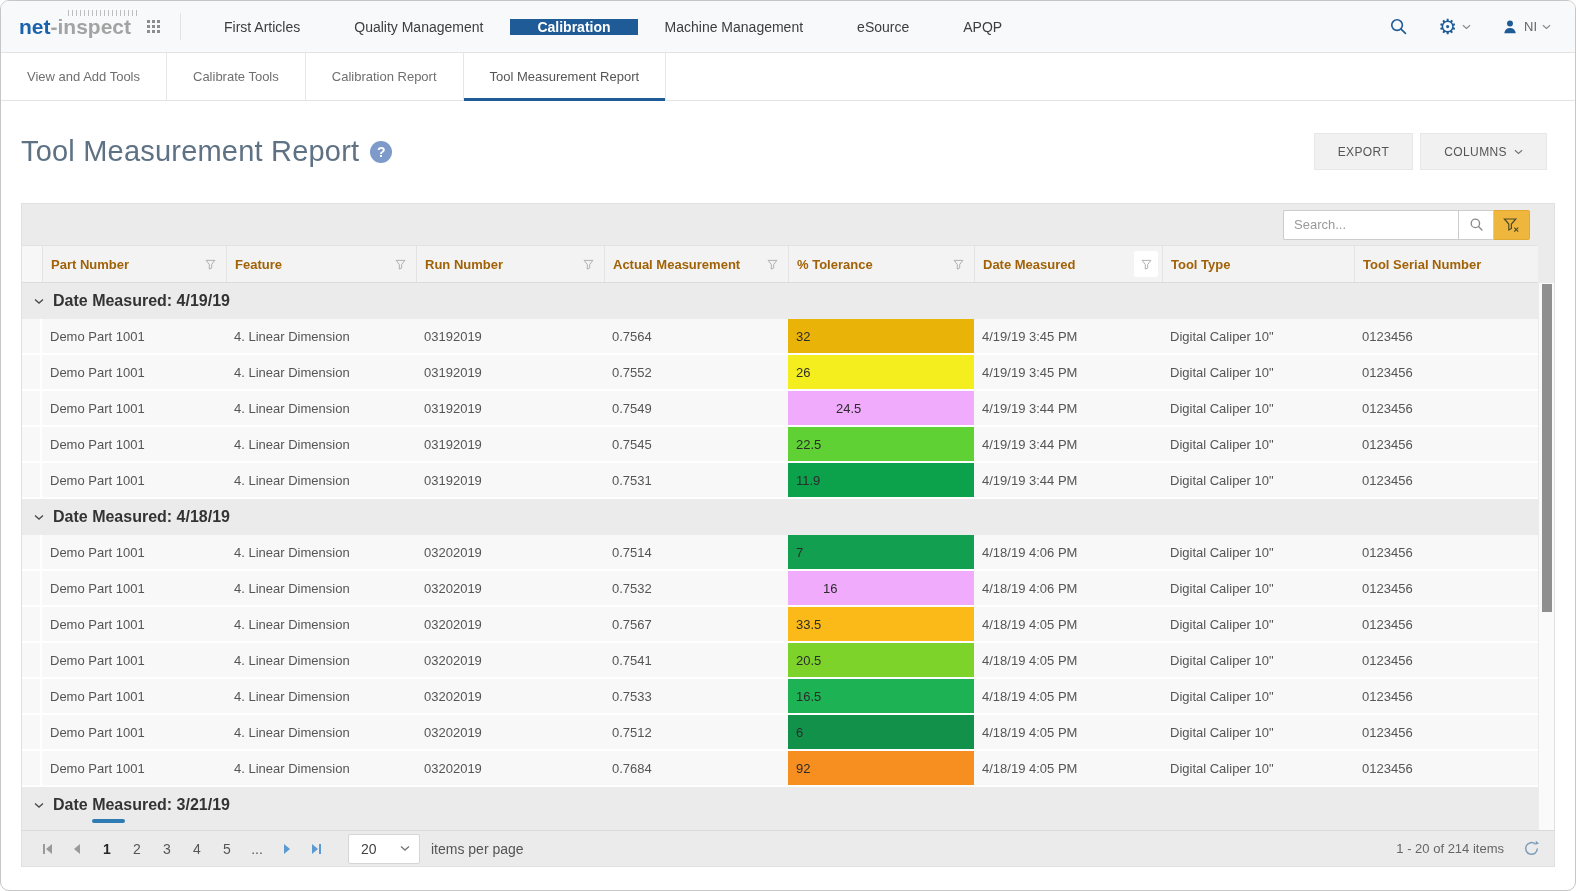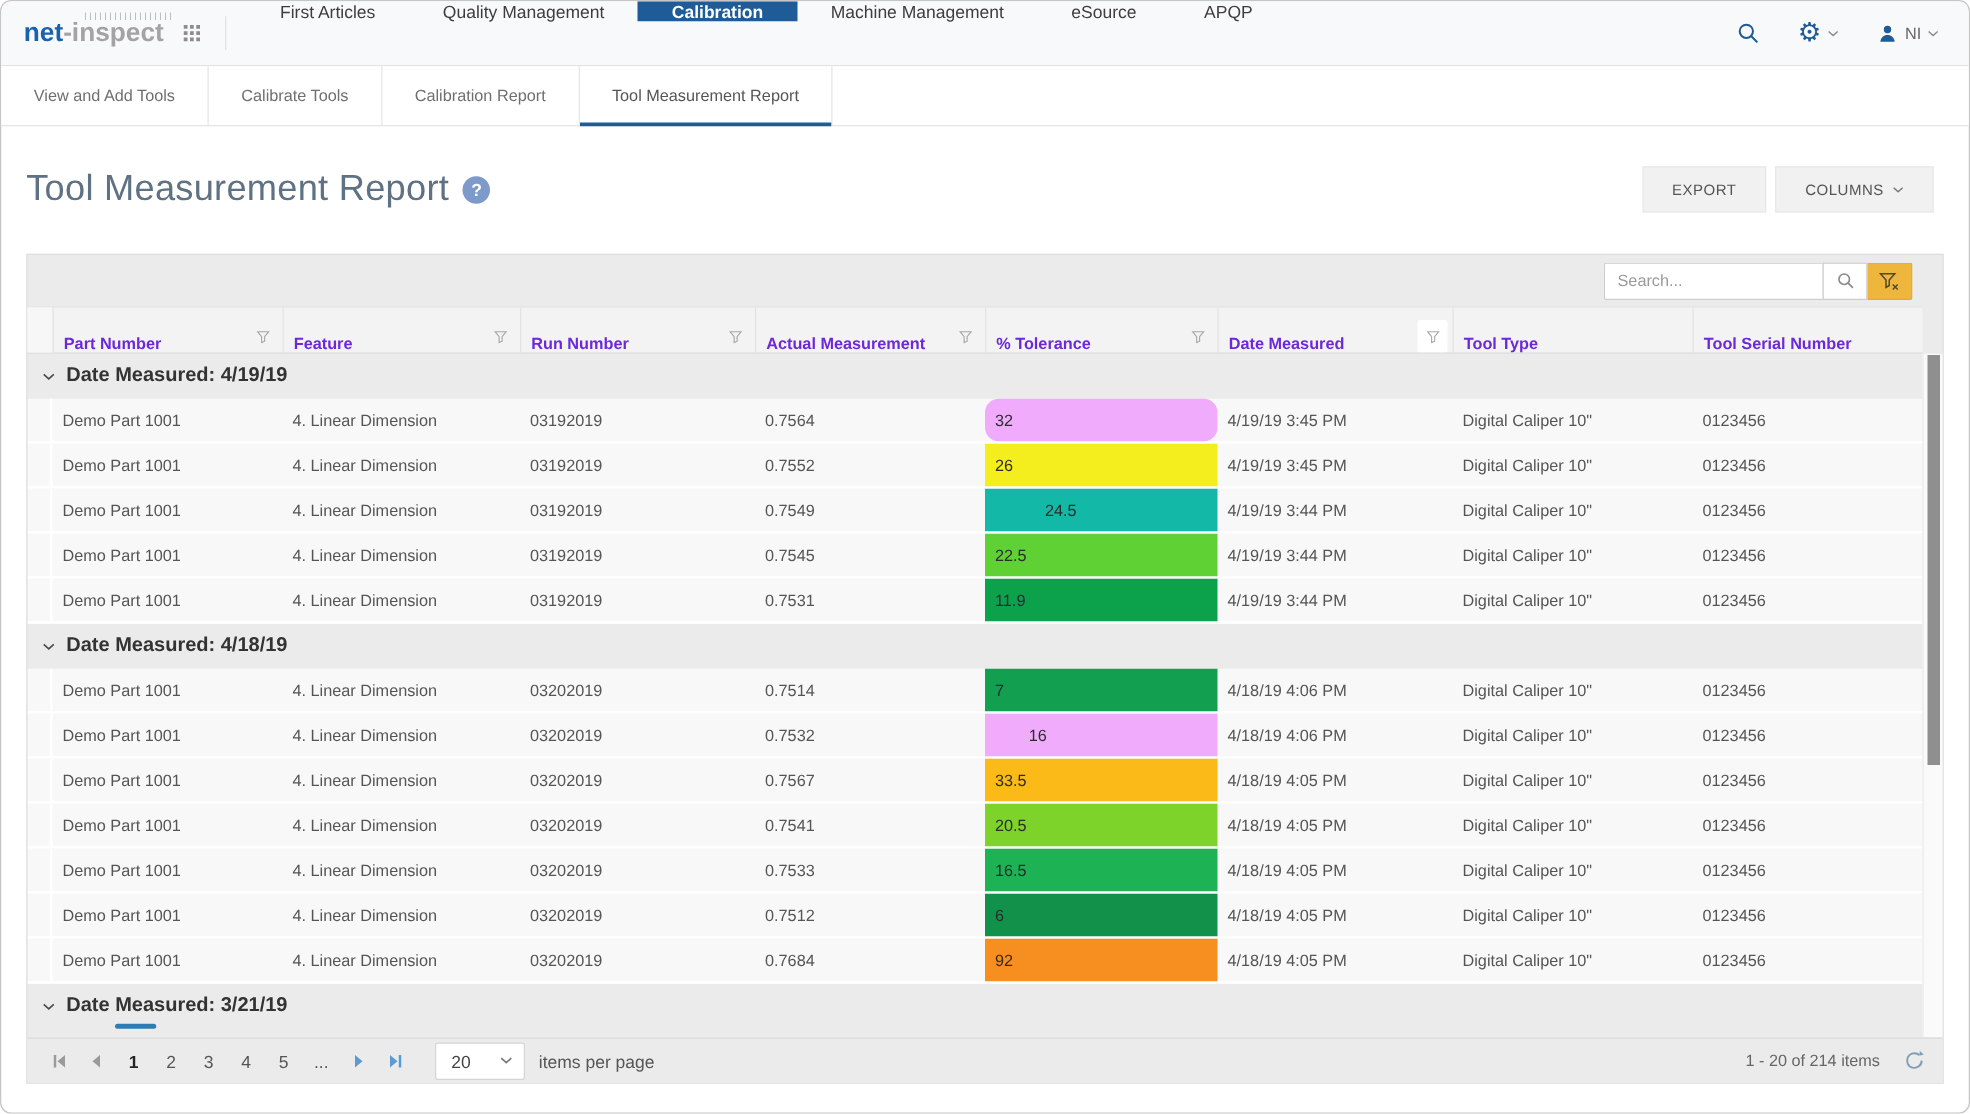--- a/index.html
+++ b/index.html
@@ -10,21 +10,21 @@
   
   .topbar { height:52px; background:#f8f9fa; border-bottom:1px solid #e2e2e2; display:flex; align-items:stretch; }
   .logo { display:flex; align-items:center; margin-left:18px; font-size:21px; font-weight:bold; position:relative; }
   .logo-net { color:#1a61ae; }
   .logo-inspect { color:#a3a3a3; }
   .logo-ruler { position:absolute; top:9px; left:49px; width:72px; height:6px;
     background:repeating-linear-gradient(90deg,#bdbdbd 0 1px, transparent 1px 4px); }
   .waffle { align-self:center; margin-left:16px; display:grid; grid-template-columns:repeat(3,3px); grid-template-rows:repeat(3,3px); gap:2px; cursor:pointer; }
   .waffle i { background:#8d8d8d; }
   .topbar-sep { width:1px; background:#e3e3e3; margin:12px 16px 12px 20px; }
-  .mainnav { display:flex; align-items:flex-start; }
+  .mainnav { display:flex; align-items:center; }
   .nav-item { display:flex; align-items:center; padding:0 27px; font-size:14px; color:#3d3d3d; cursor:pointer; white-space:nowrap; }
   .nav-item.active { background:#1e5b97; color:#fff; font-weight:bold; }
   .topbar-right { margin-left:auto; display:flex; align-items:center; gap:30px; margin-right:24px; }
   .tb-ico { display:flex; align-items:center; gap:5px; cursor:pointer; }
   .gear-glyph { font-size:21px; color:#1e5b97; line-height:1; }
   .user-initials { font-size:13px; color:#666; }
 
   
   .subtabs { height:48px; background:#fff; border-bottom:1px solid #e4e4e4; display:flex; }
   .subtab { position:relative; display:flex; align-items:center; padding:0 26px; font-size:13px; color:#6f6f6f; border-right:1px solid #e6e6e6; cursor:pointer; white-space:nowrap; }
@@ -42,21 +42,21 @@
   .panel { margin:33px 20px 0 20px; height:664px; background:#ebebeb; border:1px solid #e0e0e0; position:relative;
     --cols: 20px 184px 190px 188px 184px 186px 188px 192px minmax(0,1fr); }
   .grid-toolbar { height:41px; display:flex; justify-content:flex-end; align-items:center; padding:0 24px 0 6px; }
   .search-group { display:flex; height:30px; }
   .search-input { width:175px; border:1px solid #ccc; border-right:none; border-radius:2px 0 0 2px; padding:0 10px; font-size:13px; color:#555; outline:none; font-family:inherit; background:#fff; }
   .search-input::placeholder { color:#9a9a9a; }
   .btn-mag { width:36px; background:#fff; border:1px solid #ccc; display:flex; align-items:center; justify-content:center; cursor:pointer; }
   .btn-filter { width:36px; background:#eeb63c; border:1px solid #e2a92c; border-left:none; border-radius:0 2px 2px 0; display:flex; align-items:center; justify-content:center; cursor:pointer; }
 
   .grid-header { display:grid; grid-template-columns:var(--cols); width:calc(100% - 16px); height:38px; background:#f3f3f3; border-top:1px solid #e2e2e2; border-bottom:1px solid #dcdcdc; }
-  .hcell { display:flex; align-items:flex-end; padding:0 4px 0 8px; font-size:13px; font-weight:bold; color:#6d28d9; border-left:1px solid #e3e3e3; overflow:hidden; white-space:nowrap; cursor:pointer; }
+  .hcell { display:flex; align-items:center; padding:0 4px 0 8px; font-size:13px; font-weight:bold; color:#a16207; border-left:1px solid #e3e3e3; overflow:hidden; white-space:nowrap; cursor:pointer; }
   .hcell:first-child { border-left:none; background:#f7f7f7; }
   .fbox { margin-left:auto; width:24px; height:26px; display:flex; align-items:center; justify-content:center; flex:none; }
   .fbox.active { background:#fff; border-radius:2px; }
 
   .grid-body { height:549px; overflow:hidden; position:relative; }
   .group-row { height:36px; display:flex; align-items:center; gap:9px; padding-left:12px; font-size:16px; font-weight:bold; color:#333; position:relative; }
   .group-underline { position:absolute; left:70px; bottom:0; width:33px; height:4px; background:#2f7cb5; border-radius:2px; }
   .data-row { display:grid; grid-template-columns:var(--cols); width:calc(100% - 16px); height:36px; background:#f8f8f8; border-bottom:2px solid #fff; cursor:pointer; }
   .cell { display:flex; align-items:center; padding:0 8px; font-size:13px; color:#555; overflow:hidden; white-space:nowrap; }
   .cell.expand { border-right:2px solid #fff; padding:0; }
@@ -245,21 +245,21 @@
             <path d="M1 1l4 3.6L9 1" fill="none" stroke="#4a4a4a" stroke-width="1.3"></path>
           </svg>
           <span>Date Measured: 4/19/19</span>
         </div>
         <div class="data-row">
           <div class="cell expand"></div>
           <div class="cell">Demo Part 1001</div>
           <div class="cell">4. Linear Dimension</div>
           <div class="cell">03192019</div>
           <div class="cell">0.7564</div>
-          <div class="cell tol" style="background: #f0abfc; border-radius: 11px;">32</div>
+          <div class="cell tol" style="background: #eab308;">32</div>
           <div class="cell">4/19/19 3:45 PM</div>
           <div class="cell">Digital Caliper 10"</div>
           <div class="cell">0123456</div>
         </div>
         <div class="data-row">
           <div class="cell expand"></div>
           <div class="cell">Demo Part 1001</div>
           <div class="cell">4. Linear Dimension</div>
           <div class="cell">03192019</div>
           <div class="cell">0.7552</div>
@@ -267,21 +267,21 @@
           <div class="cell">4/19/19 3:45 PM</div>
           <div class="cell">Digital Caliper 10"</div>
           <div class="cell">0123456</div>
         </div>
         <div class="data-row">
           <div class="cell expand"></div>
           <div class="cell">Demo Part 1001</div>
           <div class="cell">4. Linear Dimension</div>
           <div class="cell">03192019</div>
           <div class="cell">0.7549</div>
-          <div class="cell tol" style="background: #14b8a6; padding-left: 48px;">24.5</div>
+          <div class="cell tol" style="background: #f0abfc; padding-left: 48px;">24.5</div>
           <div class="cell">4/19/19 3:44 PM</div>
           <div class="cell">Digital Caliper 10"</div>
           <div class="cell">0123456</div>
         </div>
         <div class="data-row">
           <div class="cell expand"></div>
           <div class="cell">Demo Part 1001</div>
           <div class="cell">4. Linear Dimension</div>
           <div class="cell">03192019</div>
           <div class="cell">0.7545</div>

